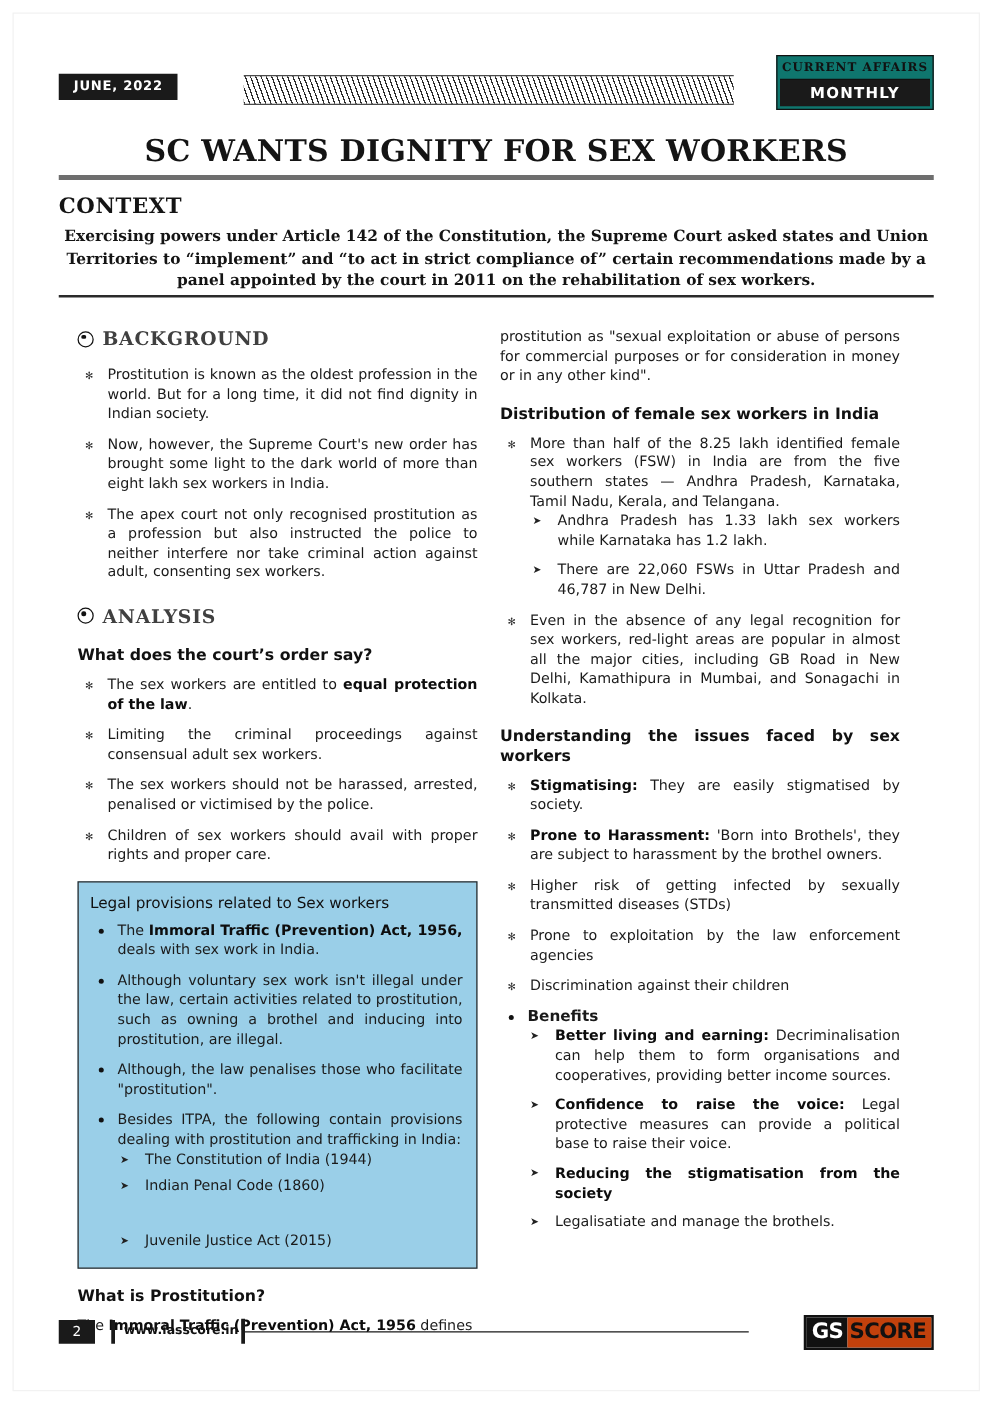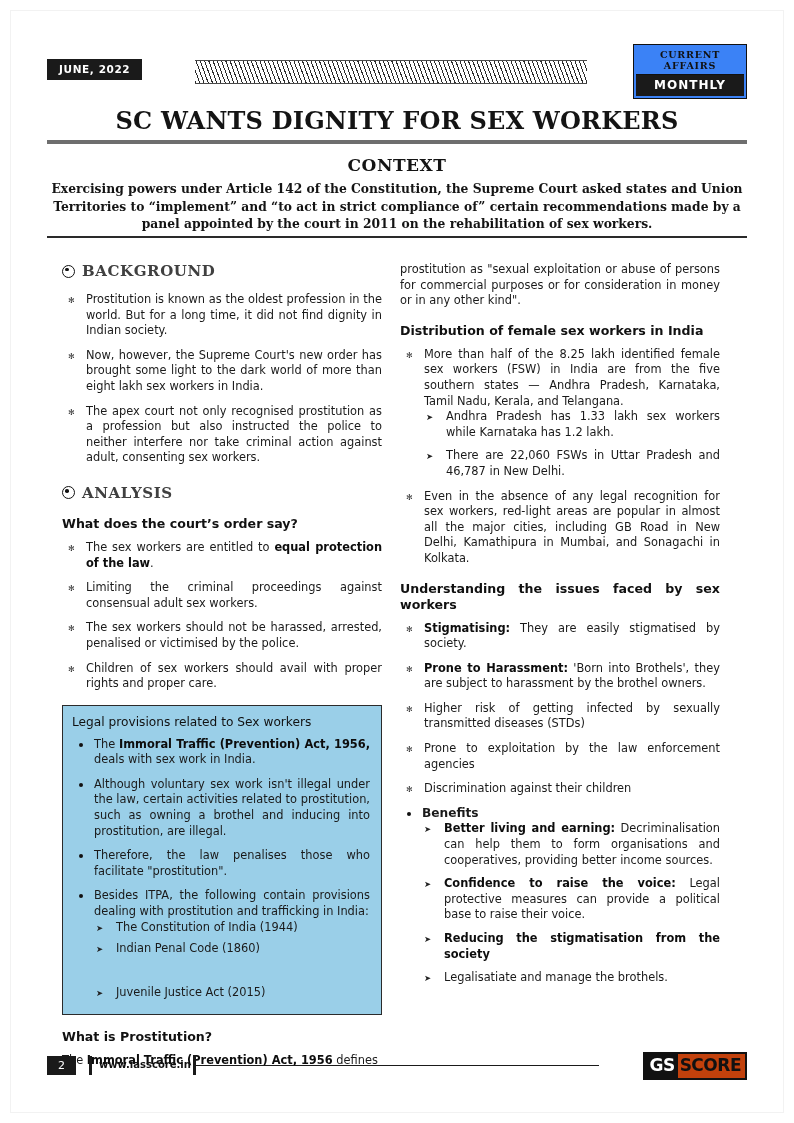--- a/index.html
+++ b/index.html
@@ -57,23 +57,23 @@
     font-weight: bold;
     font-size: 10.5px;
     letter-spacing: 0.6px;
     padding: 5px 12px 5px 12px;
     line-height: 1;
   }
   .ca-badge {
     position: absolute;
     right: 0px;
     top: -8px;
-    width: 114px;
+    width: 126px;
     border: 1.5px solid #111;
-    background: #3b82f6;
+    background: #0f766e;
     padding: 2px;
     box-sizing: border-box;
   }
   .ca-badge .ca-top {
     font-family: "DejaVu Serif", serif;
     font-weight: bold;
     font-size: 9.5px;
     text-align: center;
     letter-spacing: 0.8px;
     color: #111;
@@ -120,21 +120,21 @@
     background: #2a2a2a;
     top: 236px;
   }
 
   
   .context-head {
     position: absolute;
     left: 47px;
     top: 155px;
     width: 700px;
-    text-align: center;
+    text-align: left;
     font-family: "DejaVu Serif", serif;
     font-weight: bold;
     font-size: 17px;
     letter-spacing: 0.5px;
     color: #141414;
   }
   .context-body {
     position: absolute;
     left: 47px;
     top: 180px;
@@ -416,21 +416,21 @@
       <li>Limiting the criminal proceedings against consensual adult sex workers.</li>
       <li>The sex workers should not be harassed, arrested, penalised or victimised by the police.</li>
       <li>Children of sex workers should avail with proper rights and proper care.</li>
     </ul>
 
     <div class="blue-box">
       <div class="bb-title">Legal provisions related to Sex workers</div>
       <ul class="dot">
         <li>The <b>Immoral Traffic (Prevention) Act, 1956,</b> deals with sex work in India.</li>
         <li>Although voluntary sex work isn't illegal under the law, certain activities related to prostitution, such as owning a brothel and inducing into prostitution, are illegal.</li>
-        <li>Therefore, the law penalises those who facilitate "prostitution".</li>
+        <li>Although, the law penalises those who facilitate "prostitution".</li>
         <li>Besides ITPA, the following contain provisions dealing with prostitution and trafficking in India:
           
         <ul class="bl2 indent1">
             <li>The Constitution of India (1944)</li>
             <li>Indian Penal Code (1860)</li>
             <li>Juvenile Justice Act (2015)</li>
           </ul></li>
       </ul>
     </div>
 

